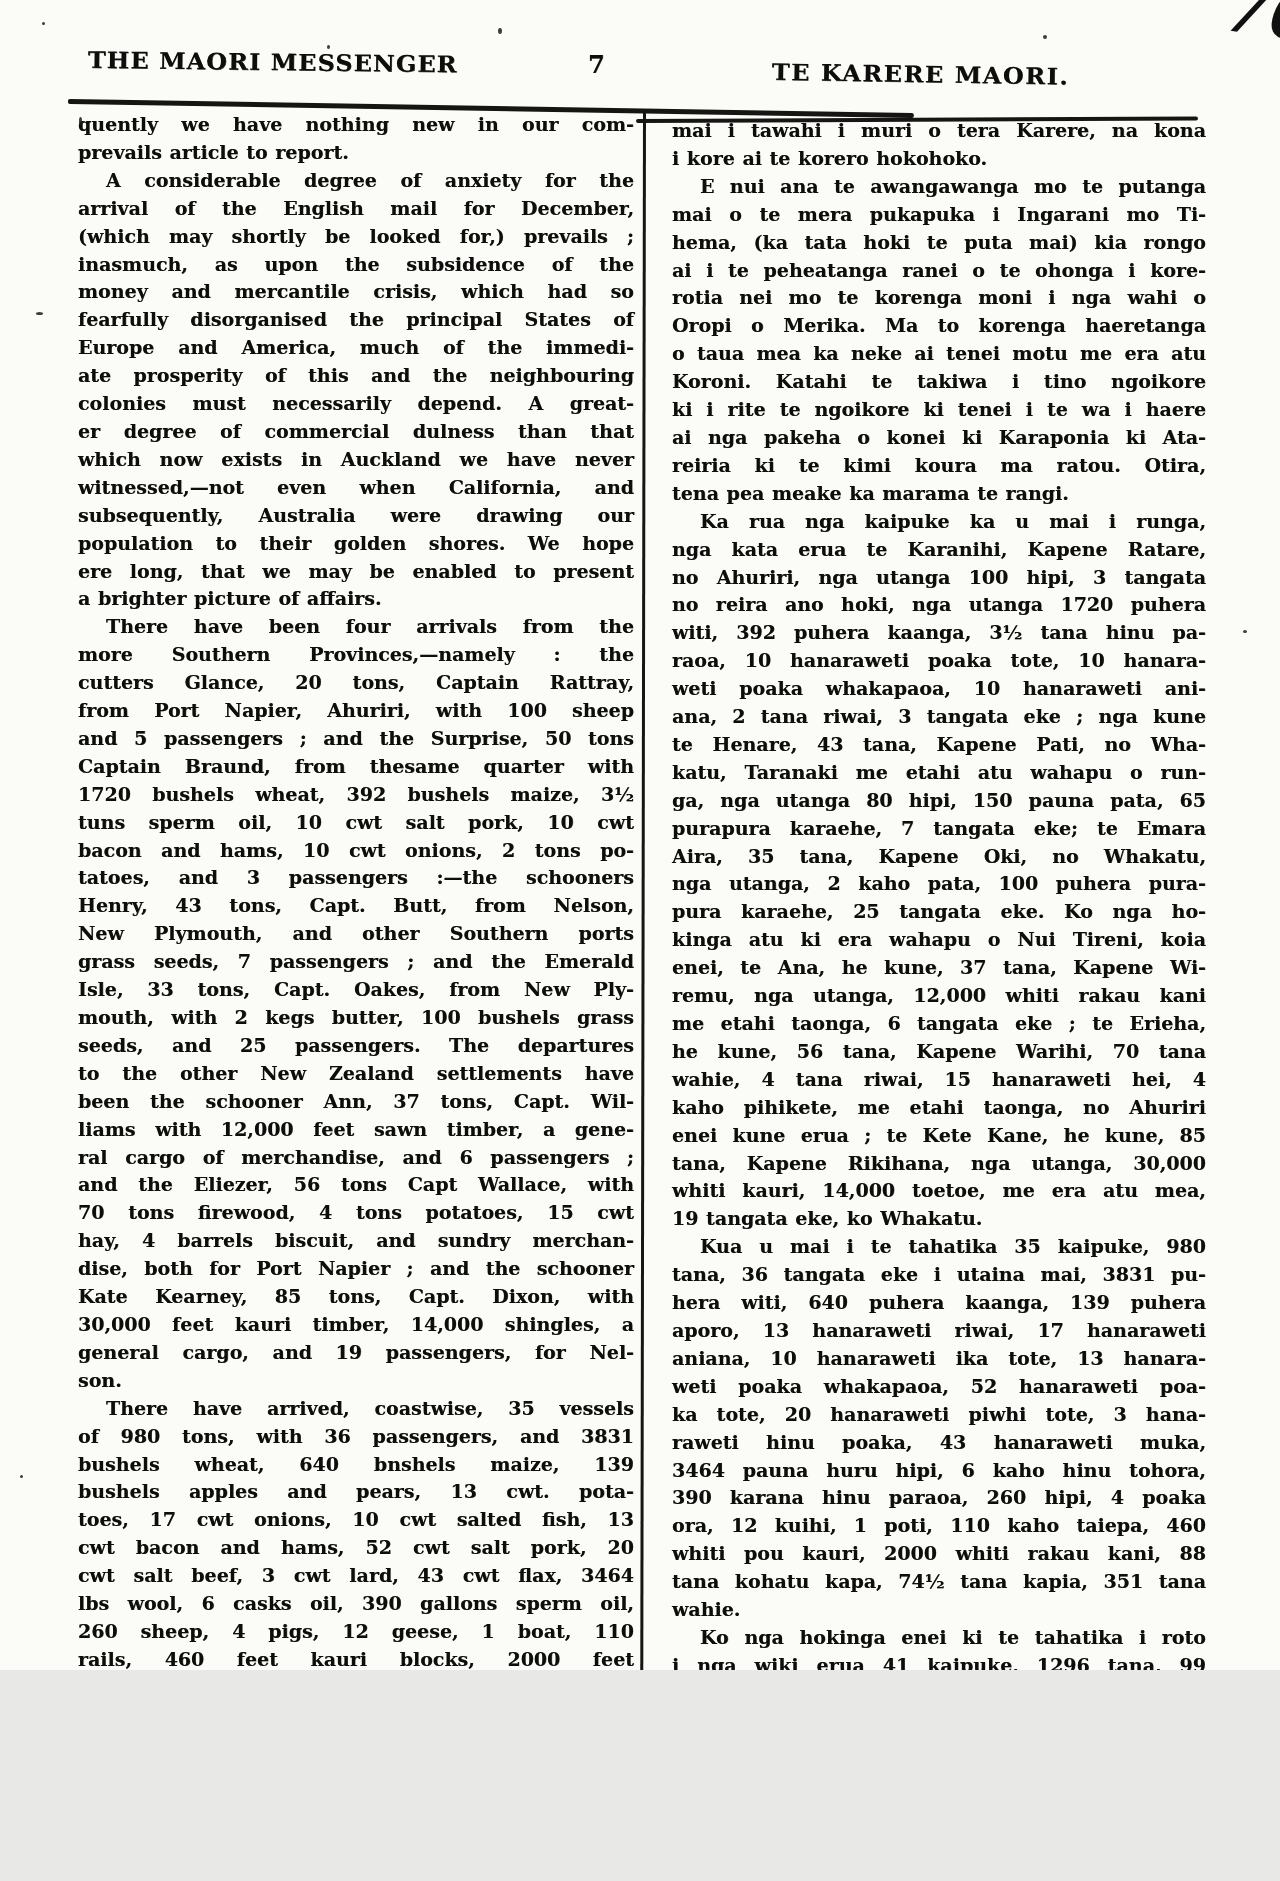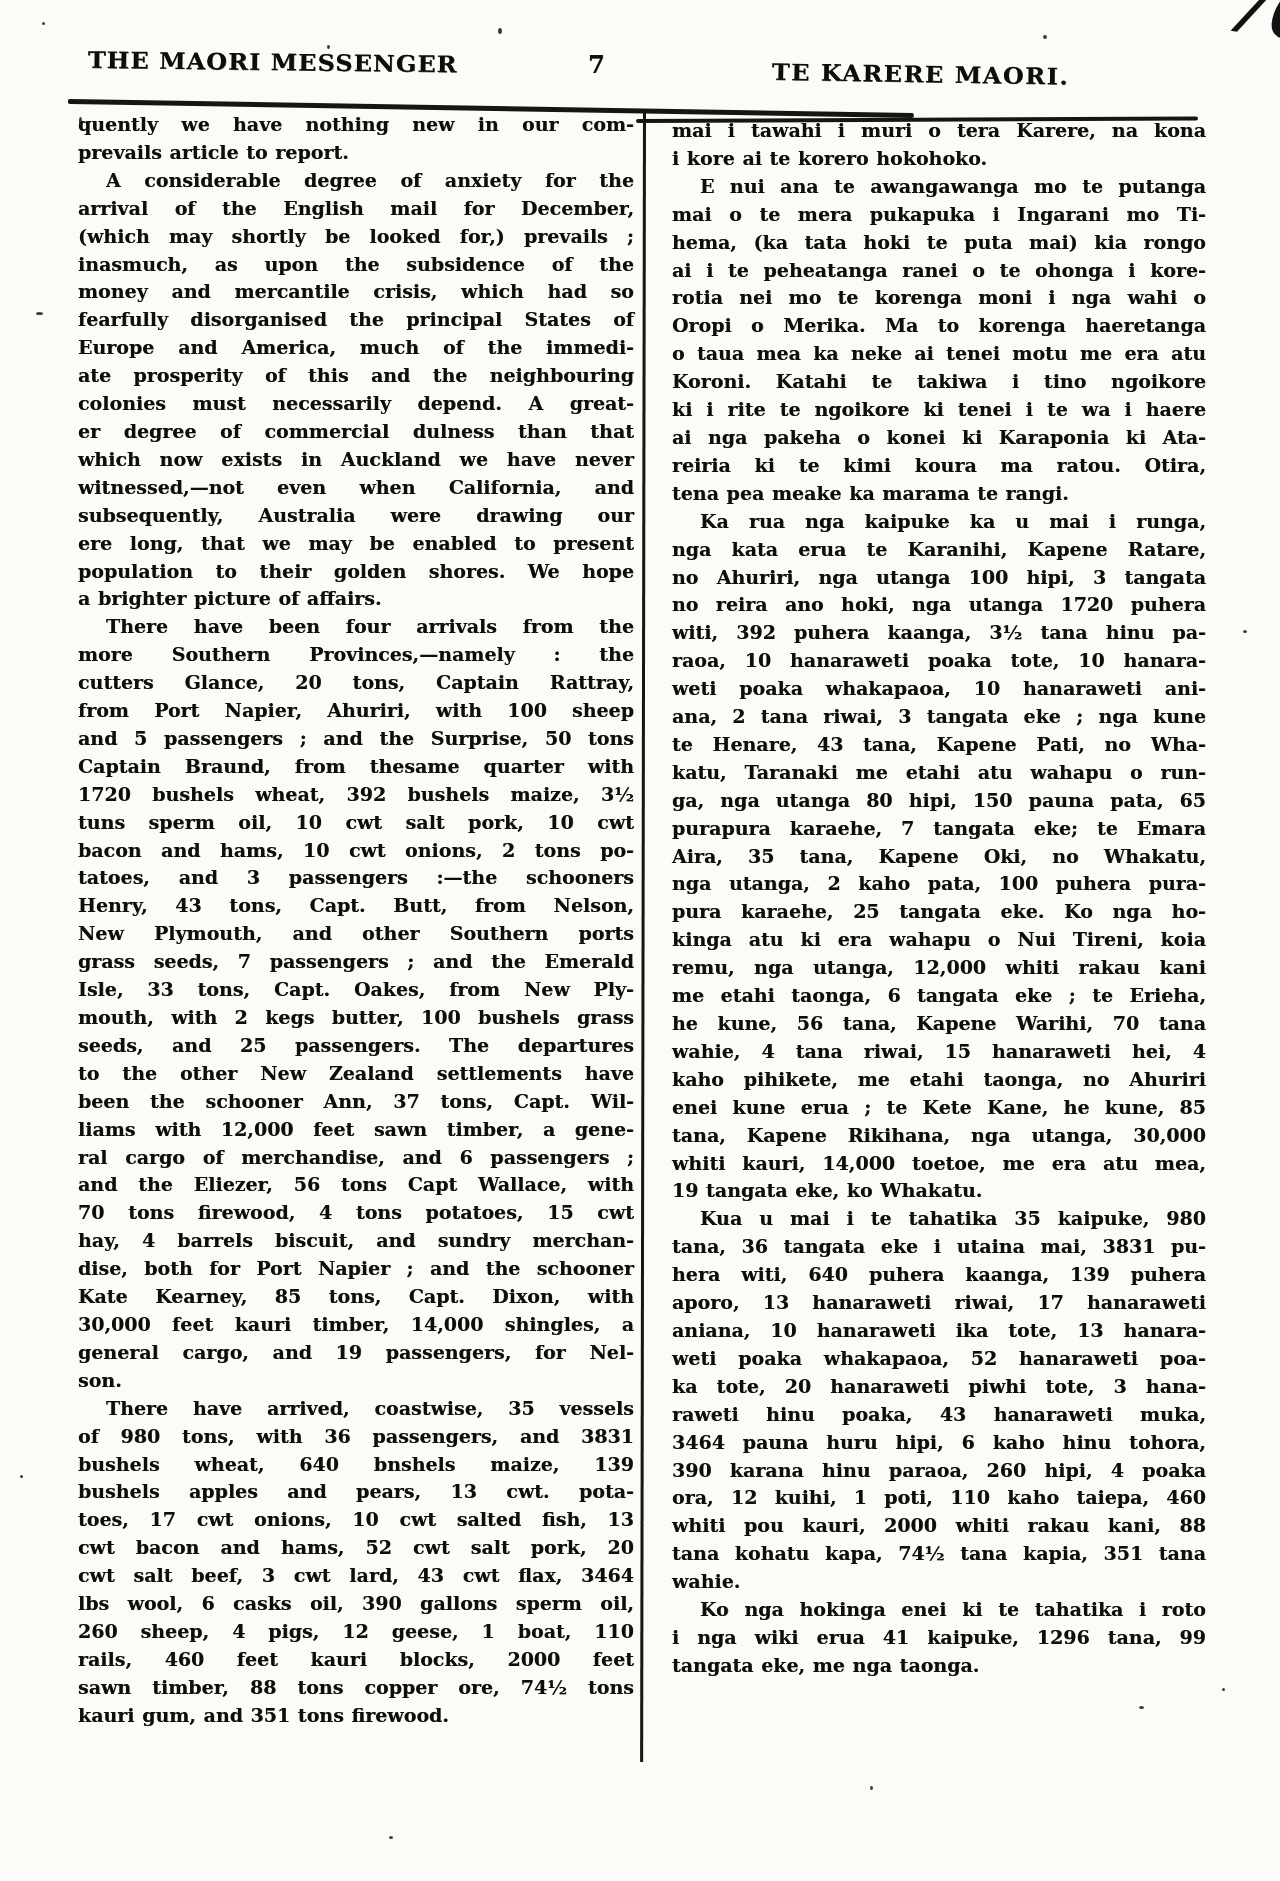--- a/index.html
+++ b/index.html
@@ -1,18 +1,18 @@
 <!DOCTYPE html>
 <html><head>
 <meta charset="utf-8">
 <style>
   html,body{margin:0;padding:0;background:#e8e8e6;}
   .page{
     position:relative;
-    width:1280px;height:1881px;
+    width:1280px;height:1670px;
     margin:0 auto;
     background:#fbfbf8;
     overflow:hidden;
     font-family:"DejaVu Serif", serif;
     color:#0e0d0b;
   }
   
   .masthead-left{
     position:absolute;left:88px;top:46px;
     font-size:24px;font-weight:bold;letter-spacing:1px;
@@ -81,22 +81,22 @@
         <div class="line">inasmuch, as upon the subsidence of the</div>
         <div class="line">money and mercantile crisis, which had so</div>
         <div class="line">fearfully disorganised the principal States of</div>
         <div class="line">Europe and America, much of the immedi-</div>
         <div class="line">ate prosperity of this and the neighbouring</div>
         <div class="line">colonies must necessarily depend.  A great-</div>
         <div class="line">er degree of commercial dulness than that</div>
         <div class="line">which now exists in Auckland we have never</div>
         <div class="line">witnessed,—not even when California, and</div>
         <div class="line">subsequently, Australia were drawing our</div>
+        <div class="line">population to their golden shores.  We hope</div>
         <div class="line">ere long, that we may be enabled to present</div>
-        <div class="line">population to their golden shores.  We hope</div>
         <div class="line last">a brighter picture of affairs.</div>
       </div>
       <div class="paragraph">
         <div class="line first">There have been four arrivals from the</div>
         <div class="line">more Southern Provinces,—namely : the</div>
         <div class="line">cutters Glance, 20 tons, Captain Rattray,</div>
         <div class="line">from Port Napier, Ahuriri, with 100 sheep</div>
         <div class="line">and 5 passengers ; and the Surprise, 50 tons</div>
         <div class="line">Captain Braund, from thesame quarter with</div>
         <div class="line">1720 bushels wheat, 392 bushels maize, 3½</div>
@@ -166,20 +166,21 @@
         <div class="line">weti poaka whakapaoa, 10 hanaraweti ani-</div>
         <div class="line">ana, 2 tana riwai, 3 tangata eke ;  nga kune</div>
         <div class="line">te Henare, 43 tana, Kapene Pati, no Wha-</div>
         <div class="line">katu, Taranaki me etahi atu wahapu o run-</div>
         <div class="line">ga, nga utanga 80 hipi, 150 pauna pata, 65</div>
         <div class="line">purapura karaehe, 7 tangata eke;  te Emara</div>
         <div class="line">Aira, 35 tana, Kapene Oki, no Whakatu,</div>
         <div class="line">nga utanga, 2 kaho pata, 100 puhera pura-</div>
         <div class="line">pura karaehe, 25 tangata eke.   Ko nga ho-</div>
         <div class="line">kinga atu ki era wahapu o Nui Tireni, koia</div>
+        <div class="line">enei, te Ana, he kune, 37 tana, Kapene Wi-</div>
         <div class="line">remu, nga utanga, 12,000 whiti rakau kani</div>
         <div class="line">me etahi taonga, 6 tangata eke ;  te Erieha,</div>
         <div class="line">he kune, 56 tana, Kapene Warihi, 70 tana</div>
         <div class="line">wahie, 4 tana riwai, 15 hanaraweti hei, 4</div>
         <div class="line">kaho pihikete, me etahi taonga, no Ahuriri</div>
         <div class="line">enei kune erua ;  te Kete Kane, he kune, 85</div>
         <div class="line">tana, Kapene Rikihana, nga utanga, 30,000</div>
         <div class="line">whiti kauri, 14,000 toetoe, me era atu mea,</div>
         <div class="line last">19 tangata eke, ko Whakatu.</div>
       </div>

